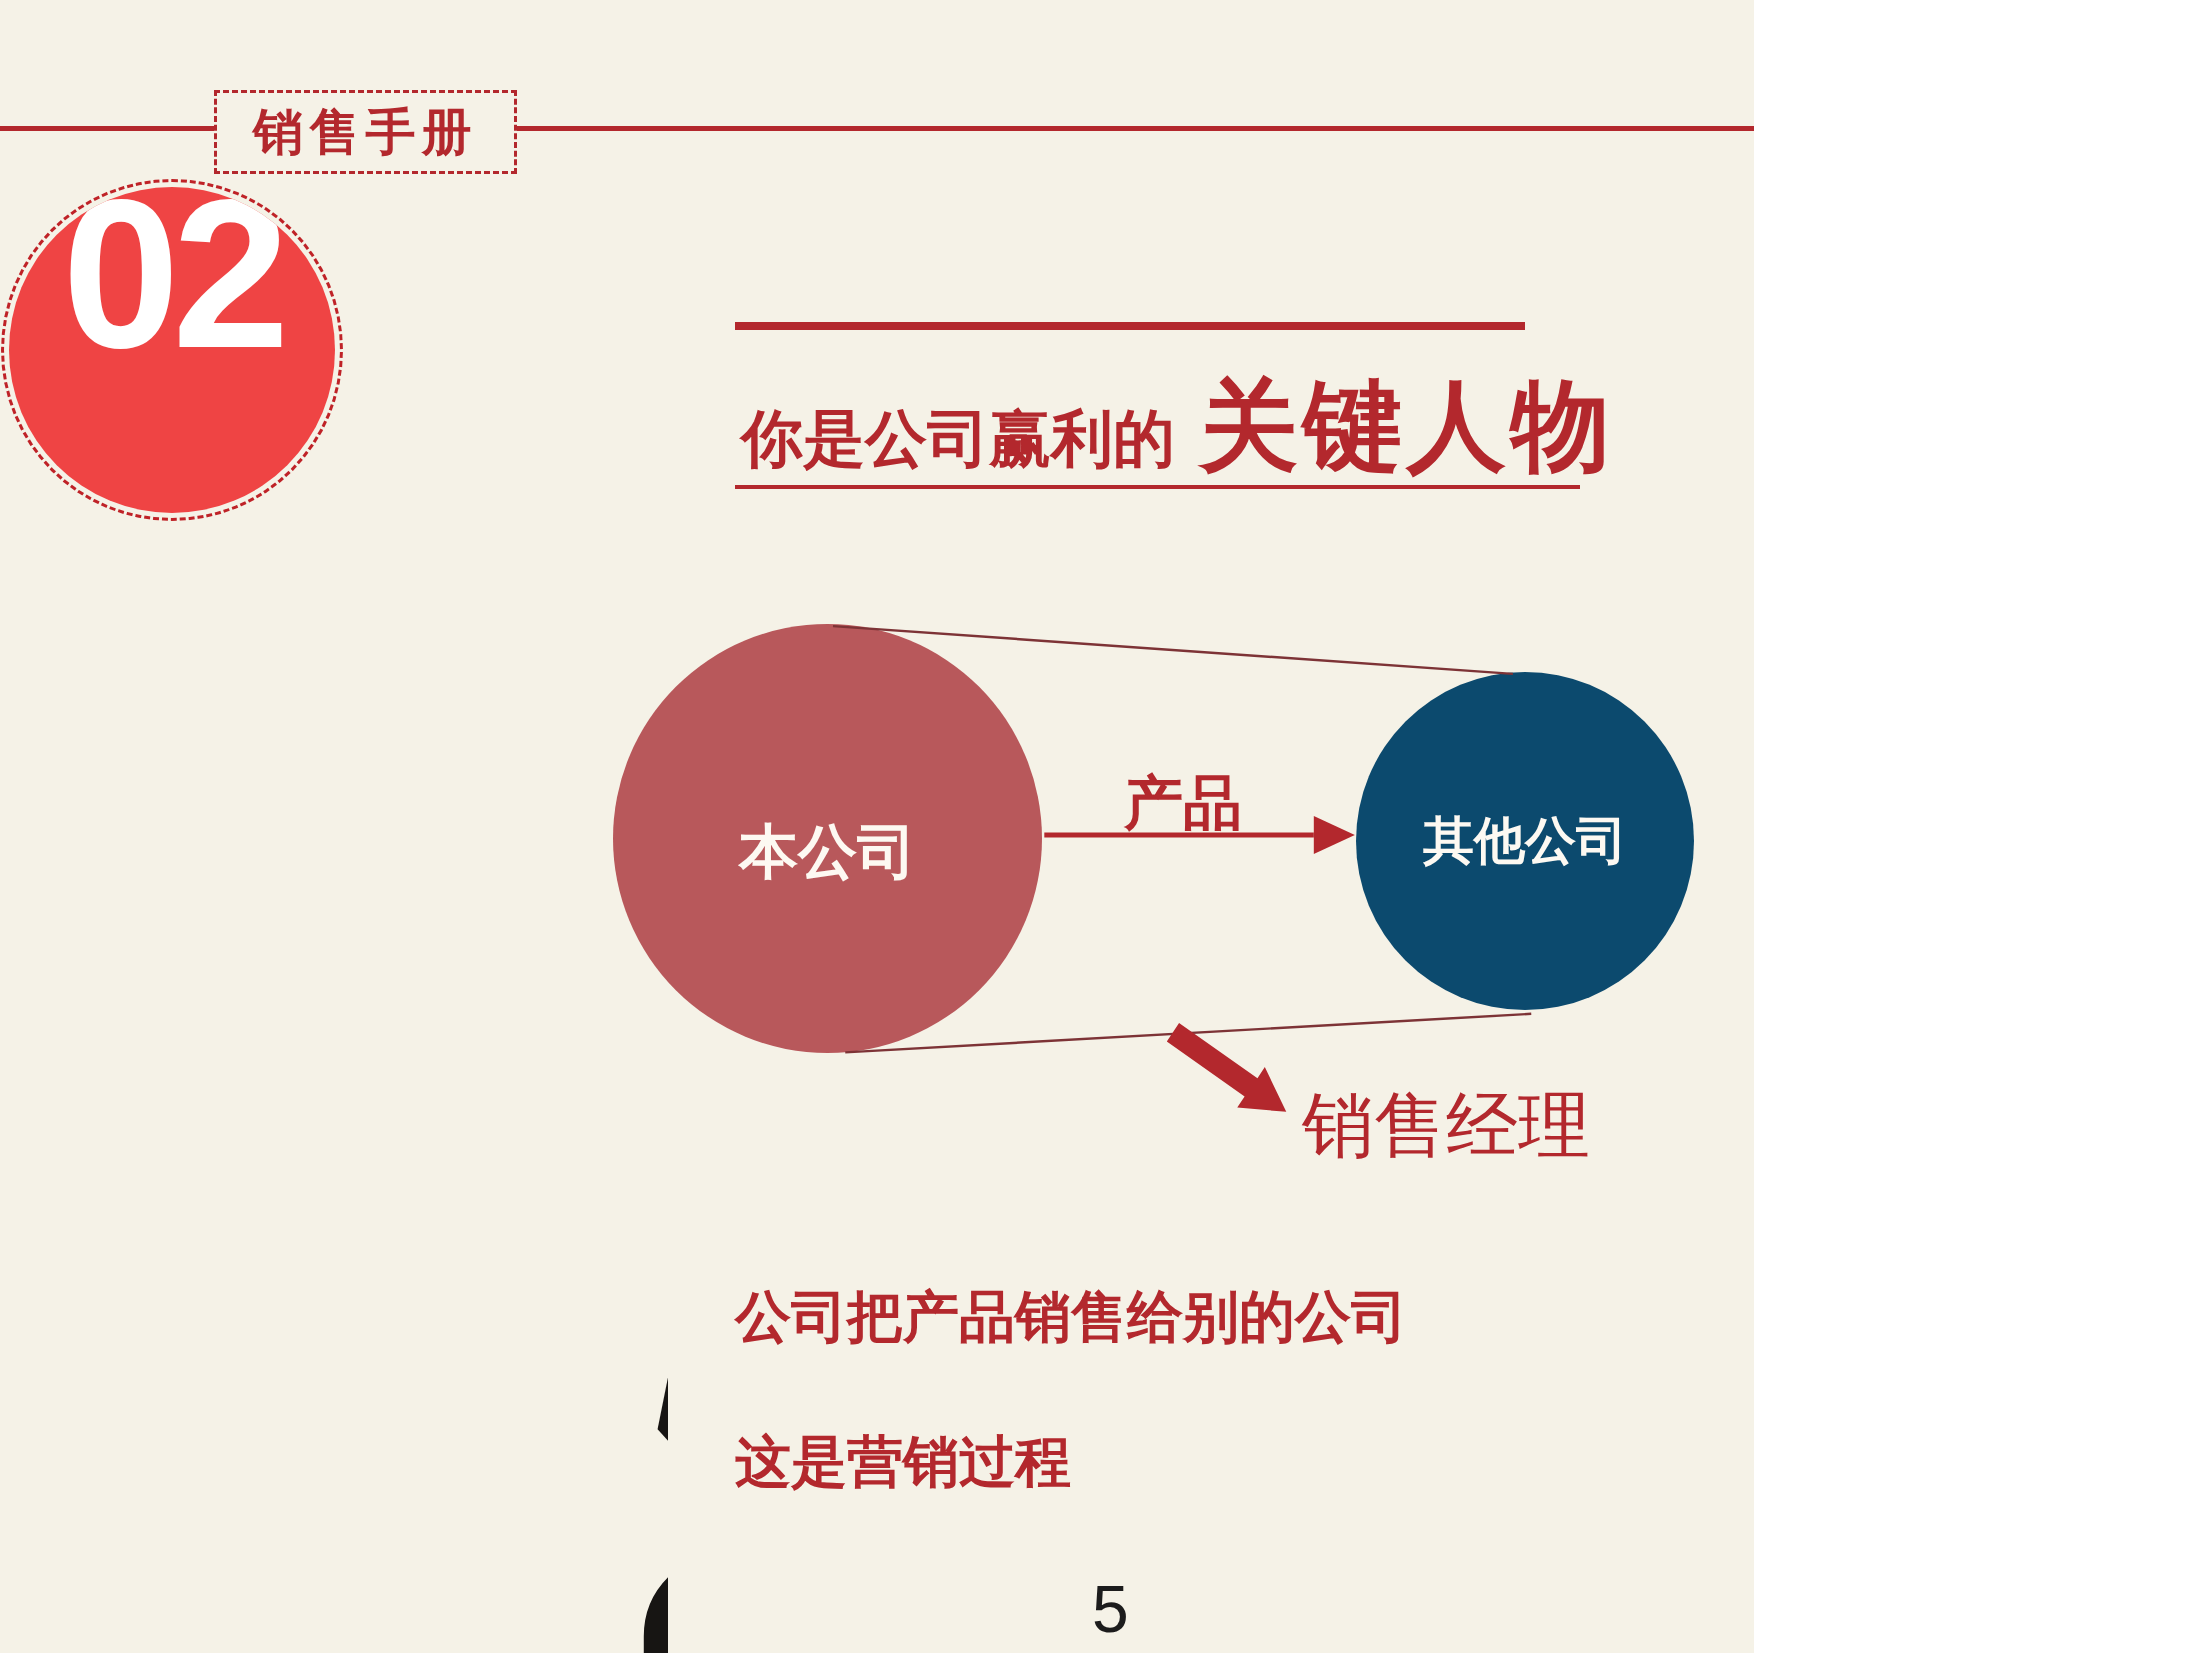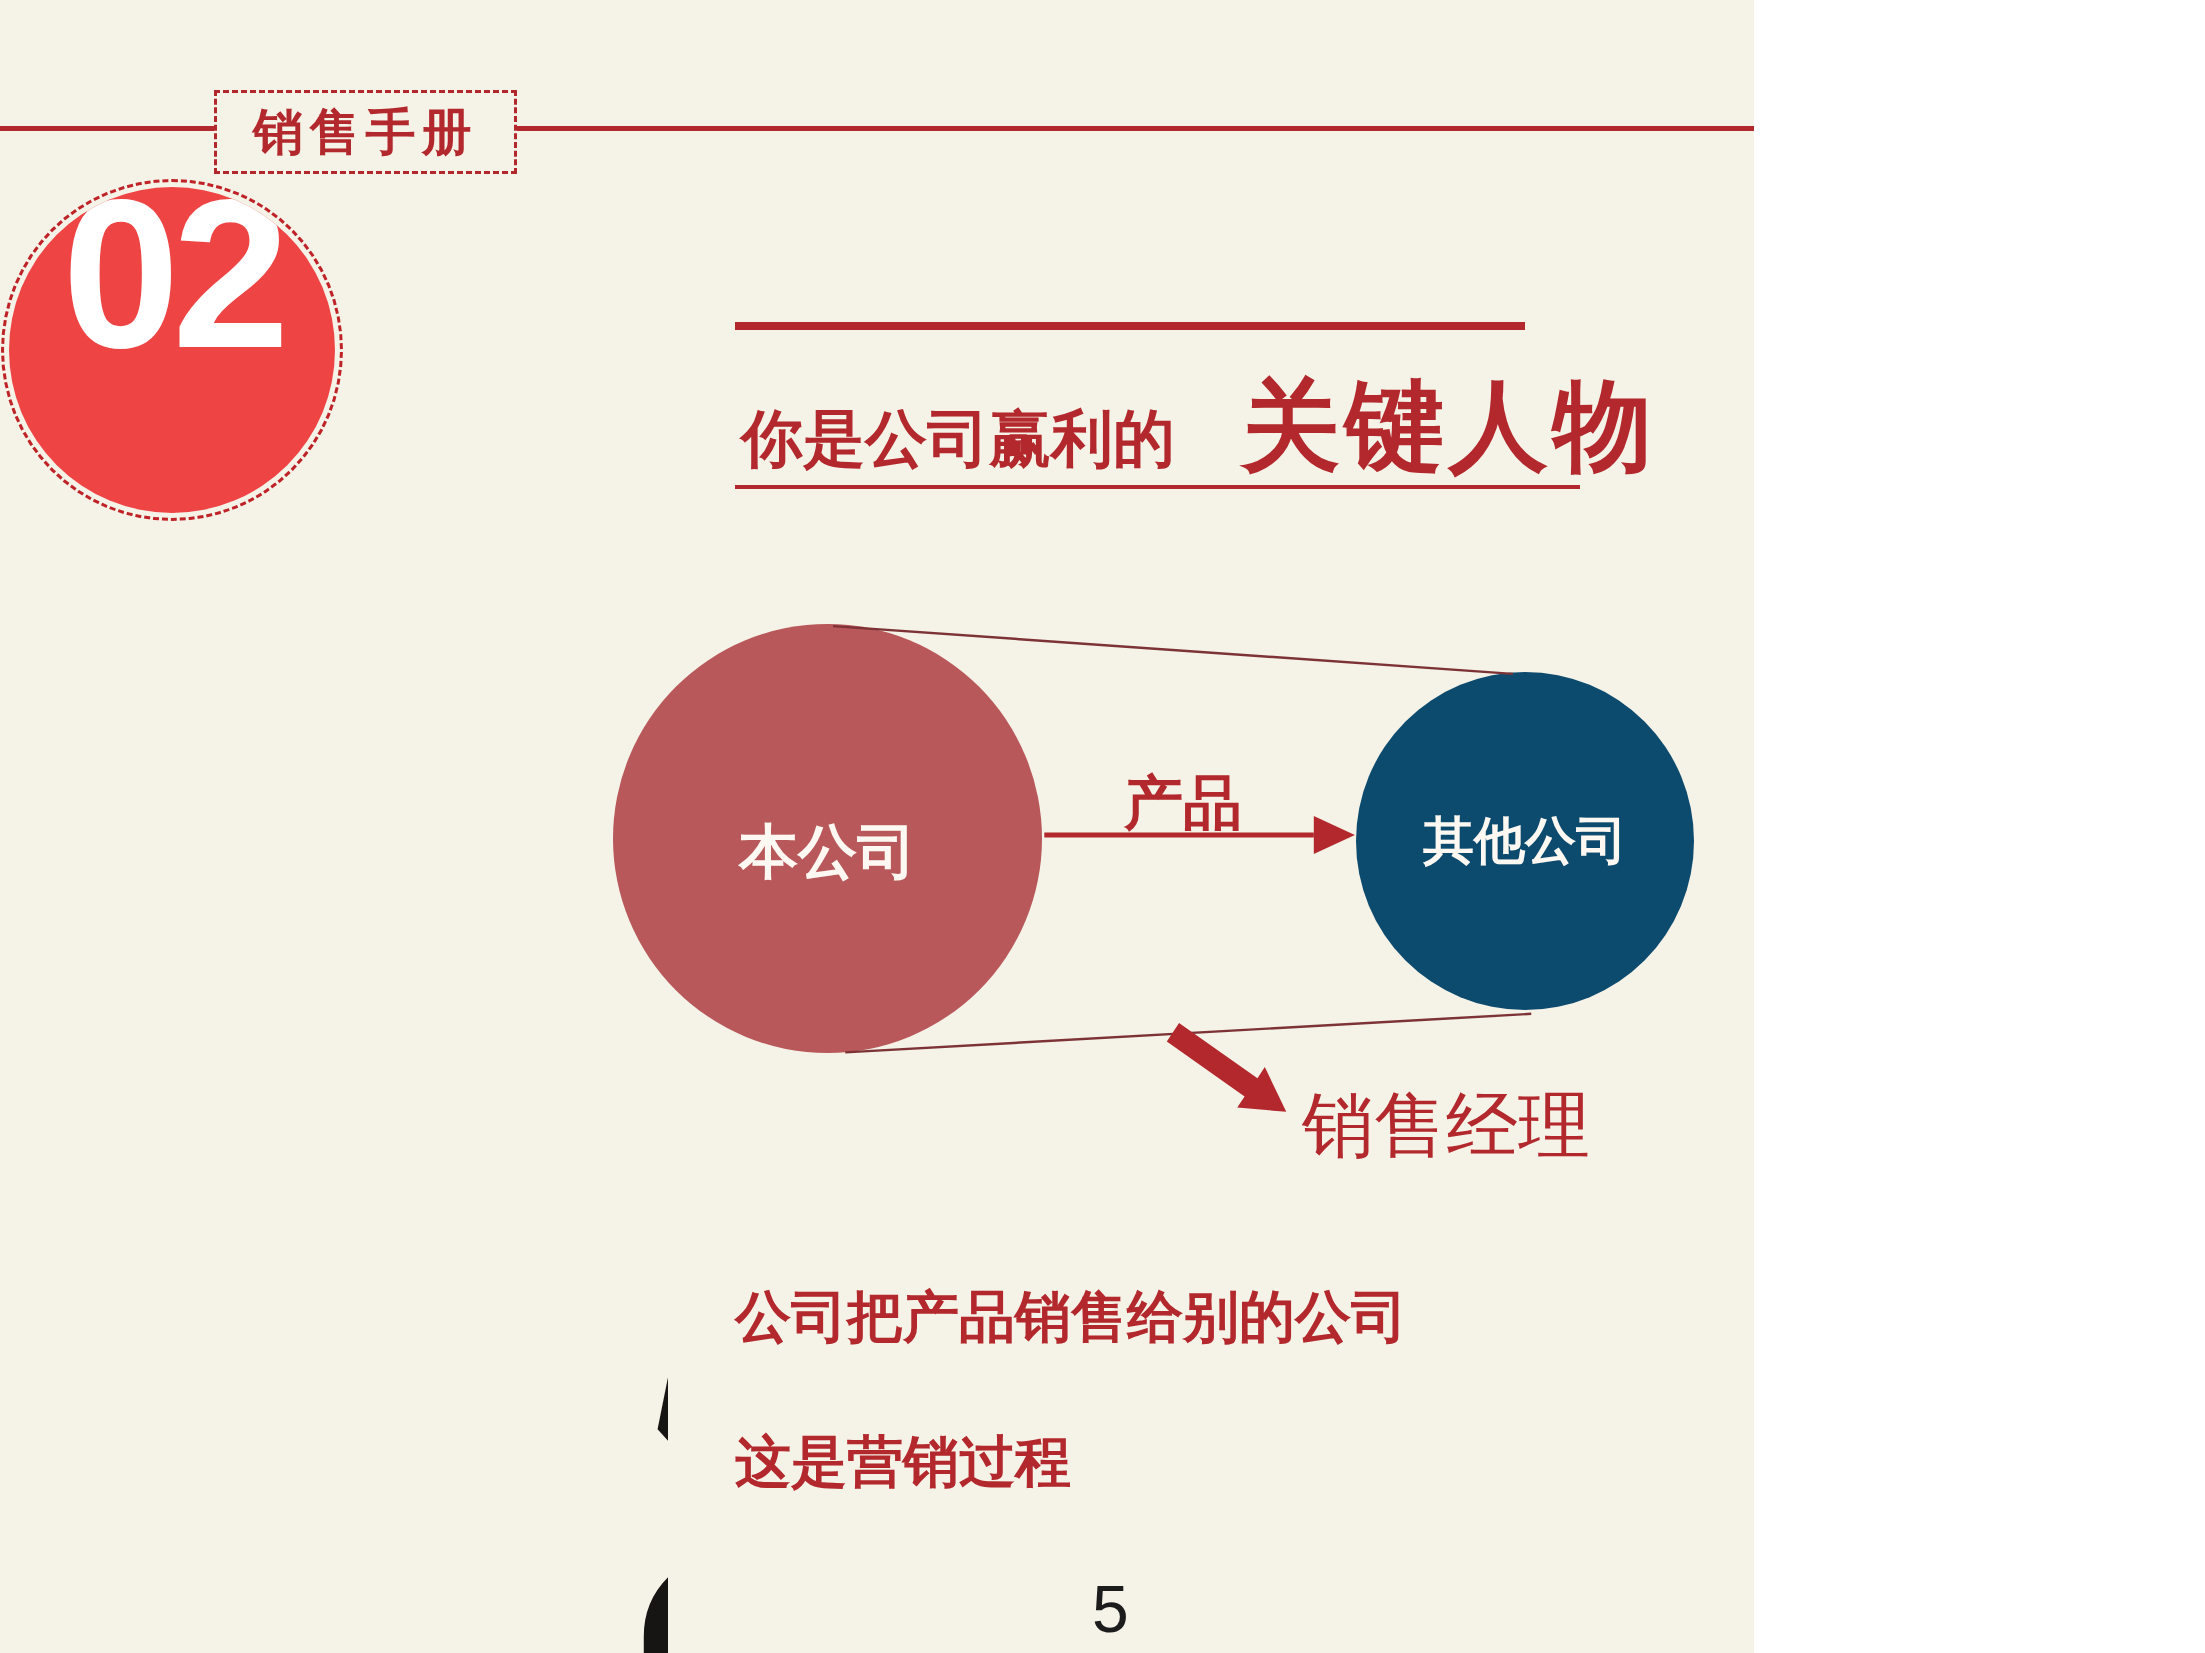--- a/index.html
+++ b/index.html
@@ -56,21 +56,21 @@
   
   .title-rule-top {
     position:absolute; left:735px; top:322px; width:790px; height:8px;
     background:#b3282d;
   }
   .title-row {
     position:absolute; left:741px; top:361px; width:919px;
     display:flex; align-items:baseline;
   }
   .title-prefix { color:#b3282d; font-size:62px; font-weight:600; }
-  .title-highlight { color:#b3282d; font-size:99px; font-weight:800; margin-left:66px; letter-spacing:4.9px; }
+  .title-highlight { color:#b3282d; font-size:99px; font-weight:800; margin-left:24px; letter-spacing:4.9px; }
   .title-rule-bottom {
     position:absolute; left:735px; top:485px; width:845px; height:3.7px;
     background:#b3282d;
   }
 
   
   .circle {
     position:absolute; border-radius:50%;
     display:flex; align-items:center; justify-content:center;
   }

